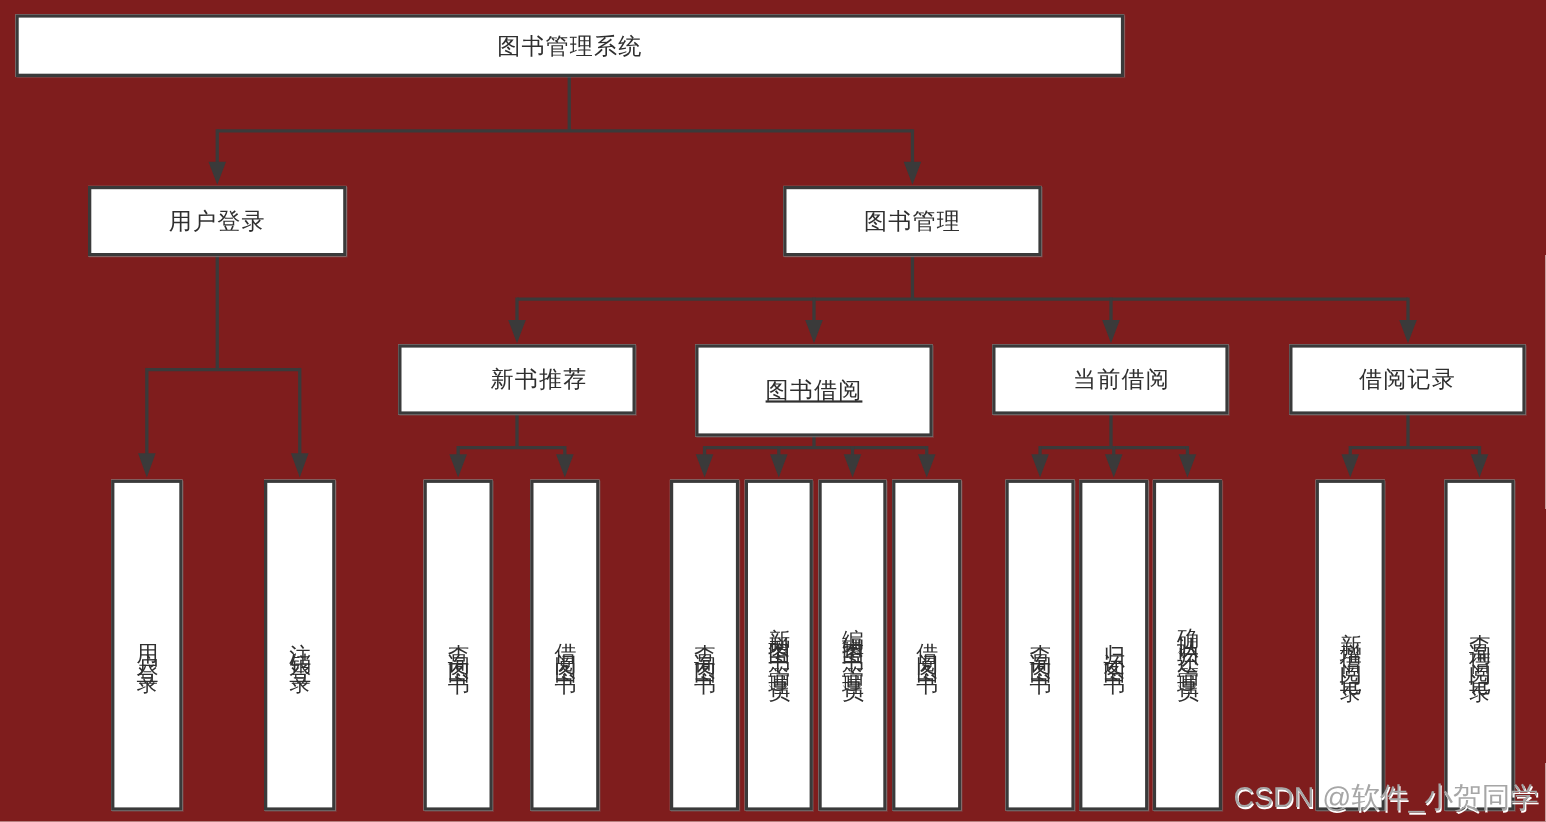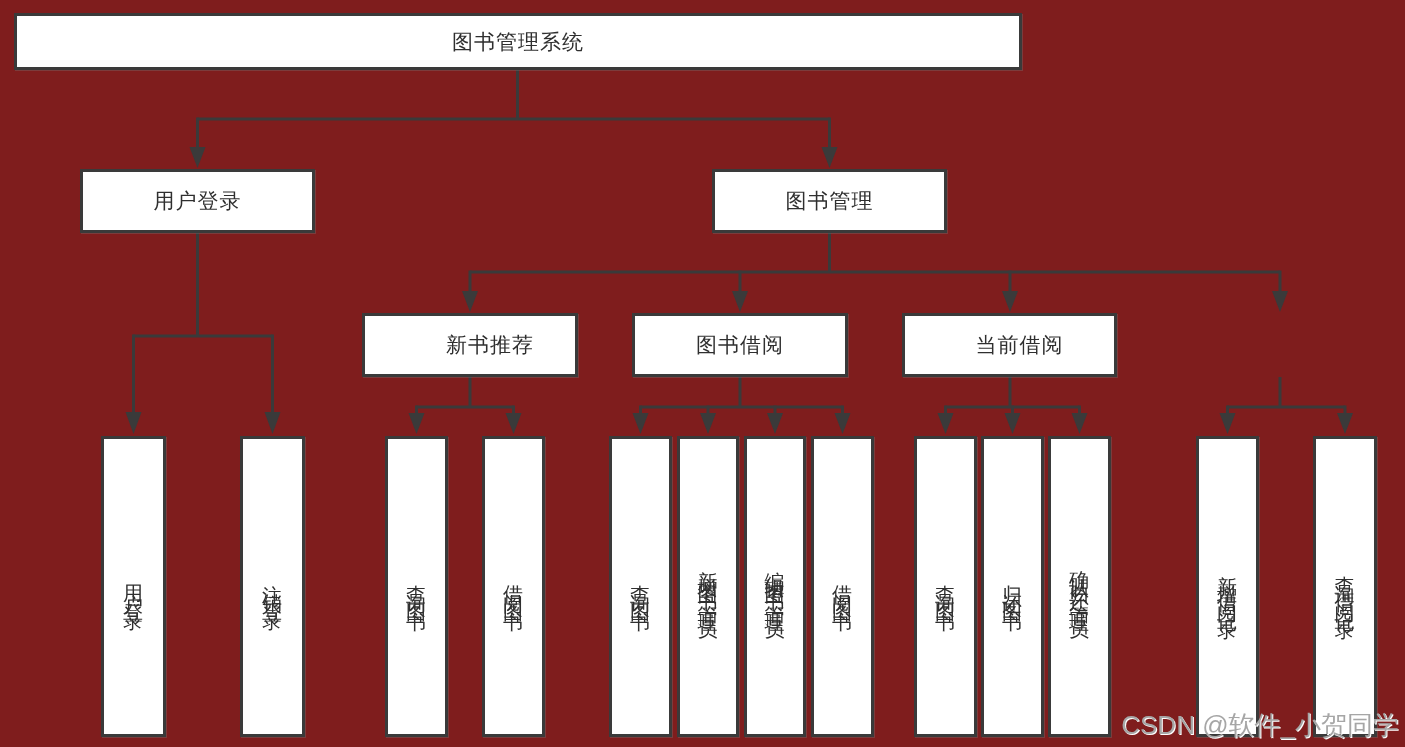--- a/index.html
+++ b/index.html
@@ -163,26 +163,29 @@
   <div class="node hbox" style="left:80px; top:169px; width:235px; height:64px;">
     <span class="label">用户登录</span>
   </div>
   <div class="node hbox" style="left:712px; top:169px; width:235px; height:64px;">
     <span class="label">图书管理</span>
   </div>
 
   <div class="node hbox" style="left:362px; top:313px; width:216px; height:64px;padding-left:40px;">
     <span class="label">新书推荐</span>
   </div>
-  <div class="node hbox" style="left:632px; top:313px; width:216px; height:64px;">
+  <div class="node hbox" style="left:632px; top:313px; width:216px; height:84px;text-decoration:underline;">
     <span class="label">图书借阅</span>
   </div>
   <div class="node hbox" style="left:902px; top:313px; width:215px; height:64px;padding-left:20px;">
     <span class="label">当前借阅</span>
   </div>
+  <div class="node hbox" style="left:1172px; top:313px; width:215px; height:64px;">
+    <span class="label">借阅记录</span>
+  </div>
 
   <div class="node vbox" style="left:101px; width:65px;">
     <span class="vtext label">用户登录</span>
   </div>
   <div class="node vbox" style="left:240px; width:65px;">
     <span class="vtext label">注销登录</span>
   </div>
   <div class="node vbox" style="left:385px; width:63px;">
     <span class="vtext label">查询图书</span>
   </div>

